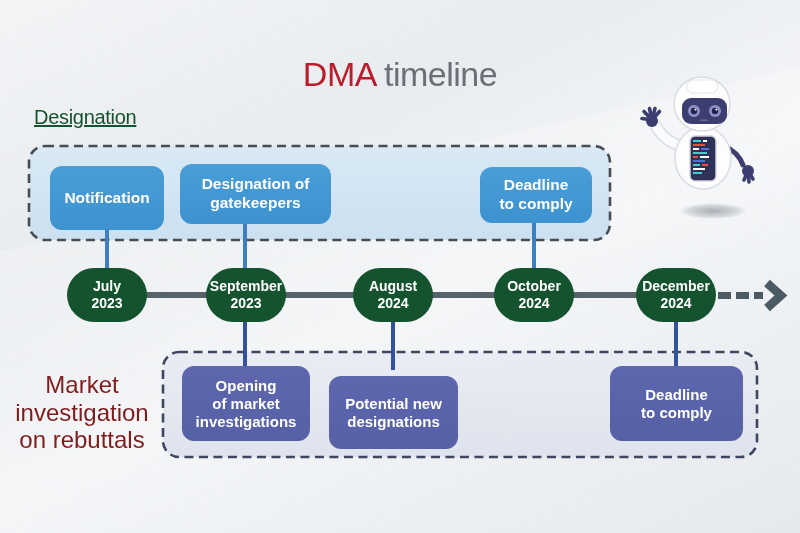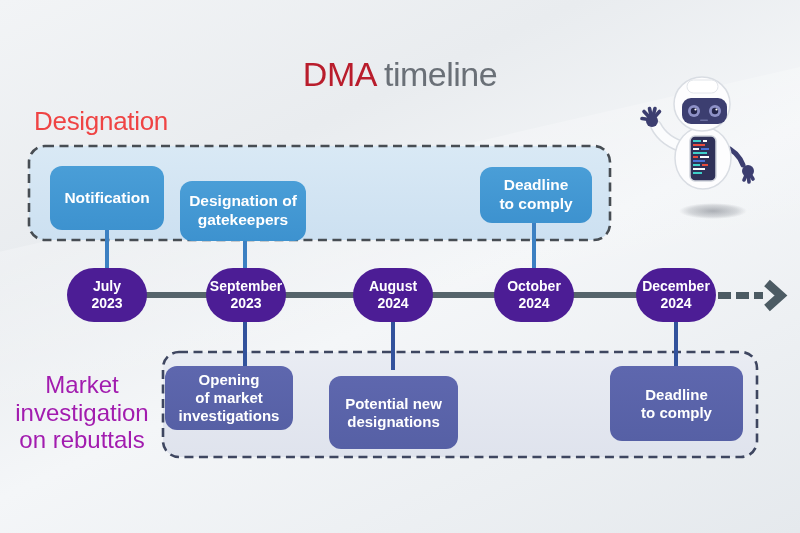--- a/index.html
+++ b/index.html
@@ -5,34 +5,34 @@
   html,body{margin:0;padding:0;}
   body{width:800px;height:533px;overflow:hidden;font-family:"Liberation Sans",sans-serif;
     background:linear-gradient(155deg,#f2f4f6 0%,#e9ecef 30%,#f4f6f8 55%,#e5e9ed 100%);}
   .stage{position:relative;width:800px;height:533px;}
   .band{position:absolute;left:-200px;top:150px;width:1300px;height:170px;
     background:linear-gradient(rgba(255,255,255,0.25),rgba(255,255,255,0));
     transform:rotate(-13deg);pointer-events:none;}
   .title{position:absolute;left:0;top:55px;width:100%;text-align:center;font-size:34px;letter-spacing:-0.5px;}
   .title .red{color:#b91d2c;}
   .title .gray{color:#6a7077;}
-  .section-label{position:absolute;color:#ef4444;font-size:26px;letter-spacing:-0.3px;}
+  .section-label{position:absolute;color:#14532d;font-size:20px;letter-spacing:-0.3px;text-decoration:underline;}
   .panel-svg{position:absolute;}
   .box{position:absolute;display:flex;align-items:center;justify-content:center;
     color:#fff;font-weight:bold;text-align:center;white-space:pre-line;border-radius:12px;line-height:1.2;}
   .box.blue{background:linear-gradient(180deg,#4a9ed7,#3d92cf);font-size:15.5px;}
   .box.purple{background:linear-gradient(180deg,#5e67ae,#5660a5);font-size:15px;}
   .vline{position:absolute;width:4px;}
   .vline.blue{background:#3c80c2;}
   .vline.navy{background:#32529c;}
   .hbar{position:absolute;background:#55646b;}
-  .node{position:absolute;width:80px;height:54px;border-radius:27px;background:#4c1d95;
+  .node{position:absolute;width:80px;height:54px;border-radius:27px;background:#14532d;
     color:#fff;font-weight:bold;font-size:14px;display:flex;align-items:center;justify-content:center;
     text-align:center;white-space:pre-line;line-height:1.18;}
-  .market-label{position:absolute;color:#a21caf;font-size:24px;line-height:1.15;text-align:center;white-space:pre-line;}
+  .market-label{position:absolute;color:#7f1d1d;font-size:24px;line-height:1.15;text-align:center;white-space:pre-line;}
 </style>
 </head>
 <body>
 
 <div class="stage">
   <div class="band"></div>
 
   <div class="title"><span class="red">DMA</span><span class="gray"> timeline</span></div>
 
   <div class="section-label" style="left:34px;top:106px">Designation</div>
@@ -58,21 +58,21 @@
   </svg>
 
   <div class="vline blue" style="left:105px;top:218px;height:60px"></div>
   <div class="vline blue" style="left:243px;top:222px;height:56px"></div>
   <div class="vline blue" style="left:532px;top:221px;height:57px"></div>
   <div class="vline navy" style="left:243px;top:318px;height:52px"></div>
   <div class="vline navy" style="left:391px;top:318px;height:52px"></div>
   <div class="vline navy" style="left:674px;top:318px;height:52px"></div>
 
   <div class="box blue" style="left:50px;top:166px;width:114px;height:64px">Notification</div>
-  <div class="box blue" style="left:180px;top:181px;width:126px;height:60px">Designation of
+  <div class="box blue" style="left:180px;top:164px;width:151px;height:60px">Designation of
 gatekeepers</div>
   <div class="box blue" style="left:480px;top:167px;width:112px;height:56px">Deadline
 to comply</div>
 
   <div class="hbar" style="left:107px;top:292px;width:569px;height:6px"></div>
 
   <div class="node" style="left:67px;top:268px">July
 2023</div>
   <div class="node" style="left:206px;top:268px">September
 2023</div>
@@ -83,21 +83,21 @@
   <div class="node" style="left:636px;top:268px">December
 2024</div>
 
   <svg class="panel-svg" style="left:718px;top:279px" width="72" height="34">
     <rect x="0" y="13" width="13" height="7" fill="#4c5b63"></rect>
     <rect x="18" y="13" width="13" height="7" fill="#4c5b63"></rect>
     <rect x="36" y="13" width="9" height="7" fill="#4c5b63"></rect>
     <path d="M49 4 L63 16.5 L49 29" stroke="#4c5b63" stroke-width="8.5" fill="none"></path>
   </svg>
 
-  <div class="box purple" style="left:165px;top:366px;width:128px;height:64px">Opening
+  <div class="box purple" style="left:182px;top:366px;width:128px;height:75px">Opening
 of market
 investigations</div>
   <div class="box purple" style="left:329px;top:376px;width:129px;height:73px">Potential new
 designations</div>
   <div class="box purple" style="left:610px;top:366px;width:133px;height:75px">Deadline
 to comply</div>
 
   <div class="market-label" style="left:6px;top:371px;width:152px">Market
 investigation
 on rebuttals</div>

